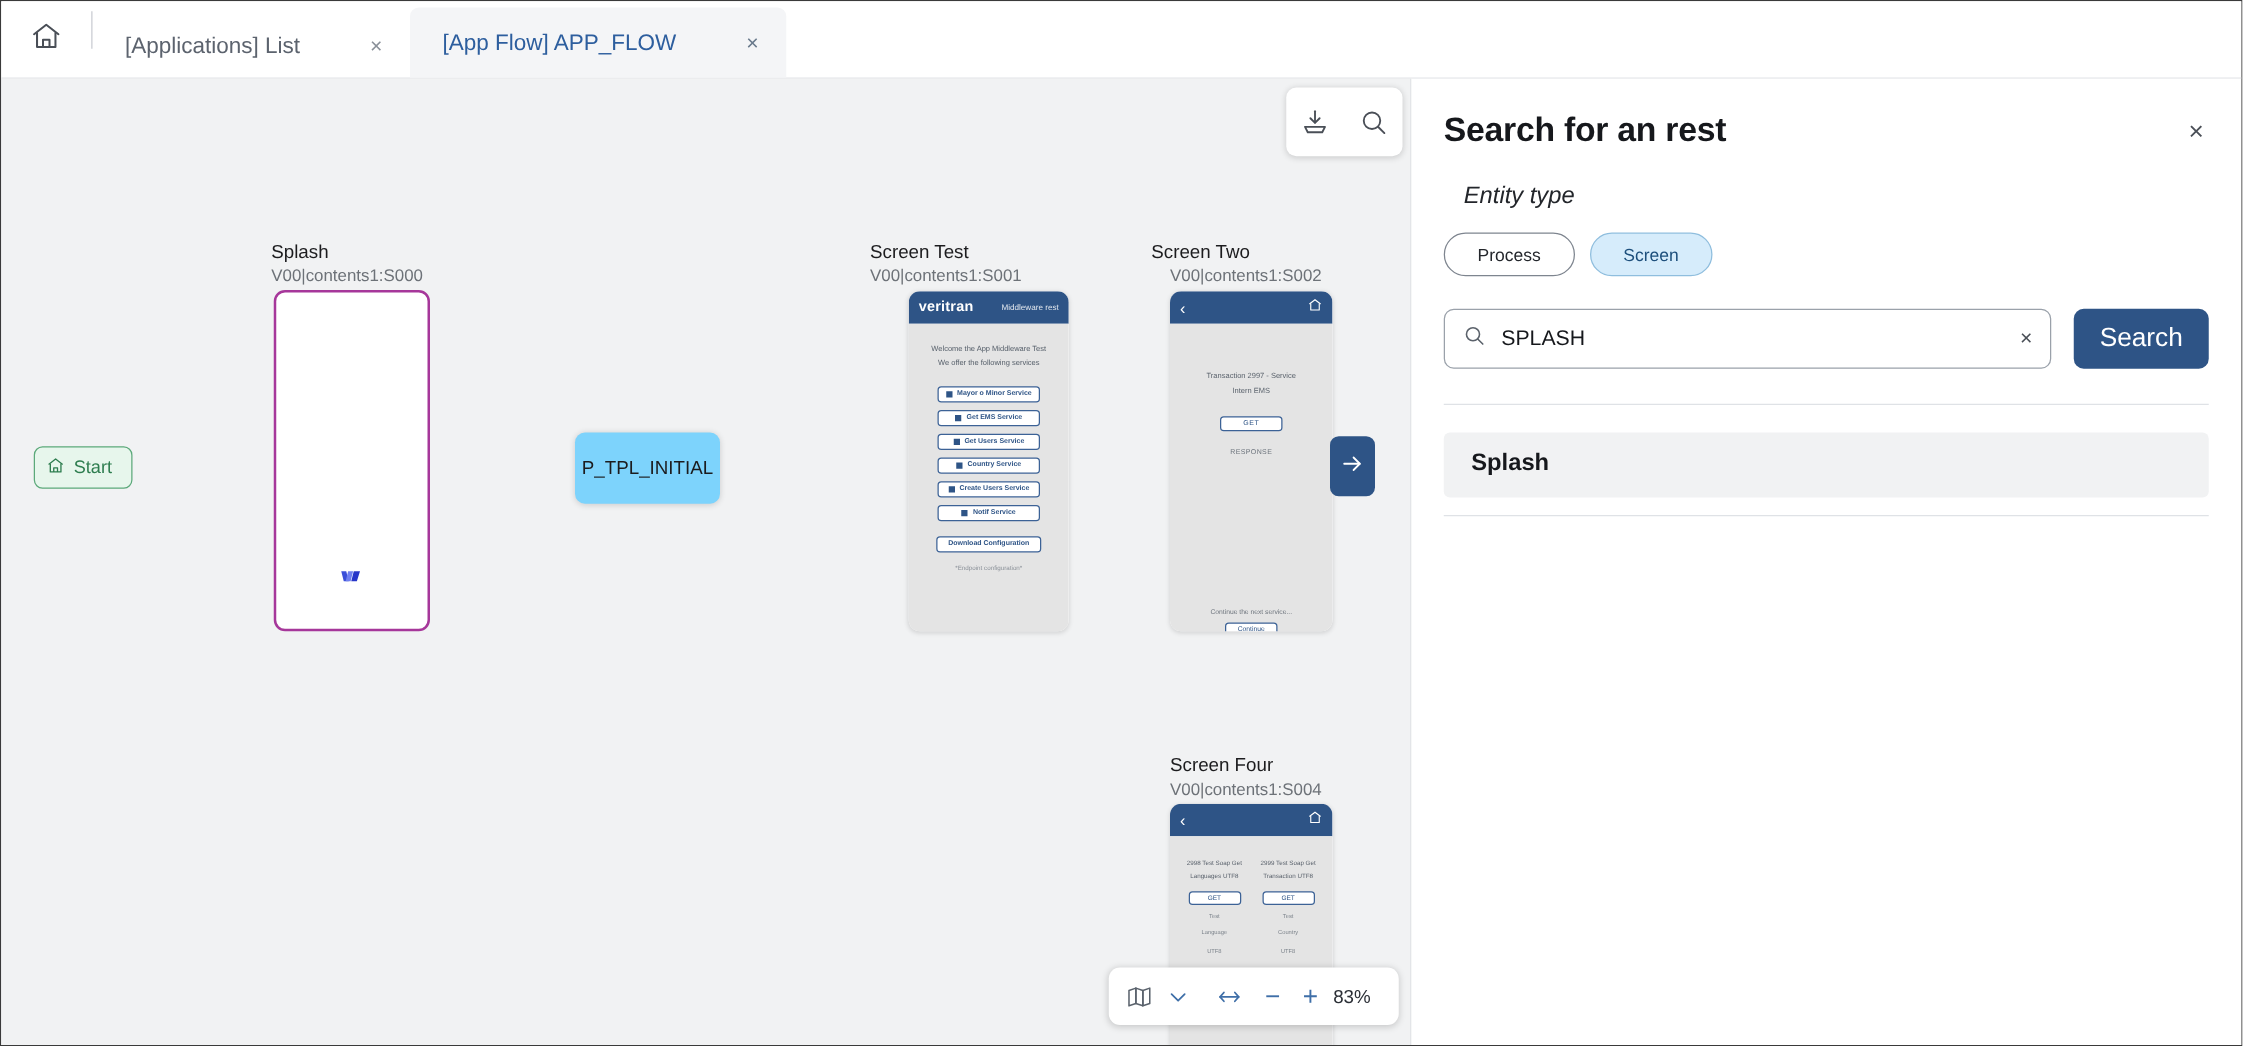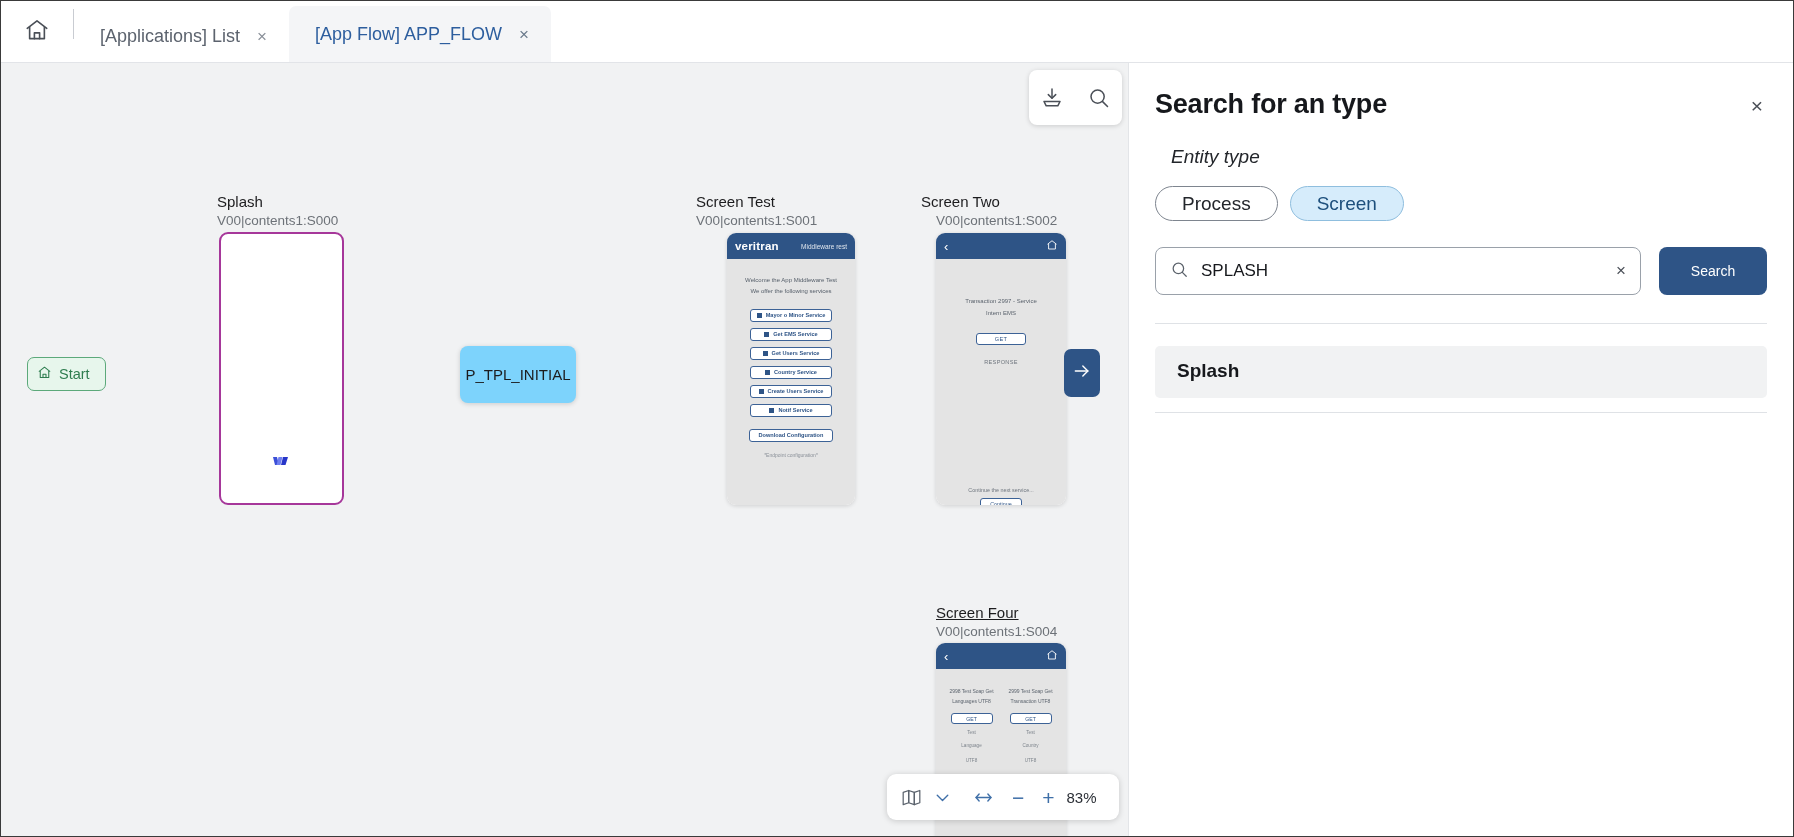--- a/index.html
+++ b/index.html
@@ -32,21 +32,21 @@
   }
   .home-btn svg { width: 26px; height: 26px; }
   .tab-sep {
     width: 1px; height: 30px; background: #c9ccd2;
     align-self: center; margin-bottom: 16px;
   }
   .tab {
     height: 52px;
     display: flex; align-items: center;
     padding: 0 22px 0 26px;
-    gap: 17px;
+    gap: 56px;
     font-size: 18px;
     color: #5c636e;
     cursor: pointer;
     border-top-left-radius: 7px; border-top-right-radius: 7px;
     position: relative;
     white-space: nowrap;
   }
   .tab.active {
     background: #f4f5f7;
     color: #2d5e9e;
@@ -242,39 +242,39 @@
     padding: 26px 30px 0 26px;
     display: flex; align-items: flex-start; justify-content: space-between;
   }
   .panel-title { font-size: 27px; color: #16181c; font-weight: bold; letter-spacing: -.2px; }
   .panel-close { font-size: 21px; color: #4a4f57; cursor: pointer; line-height: 1; margin-top: 6px; }
   .panel-sec-label { font-size: 19px; color: #23262b; padding: 26px 42px 0; font-style: italic; }
   .chips { display: flex; gap: 12px; padding: 18px 26px 0; }
   .chip {
     height: 35px; border-radius: 19px;
     display: flex; align-items: center; justify-content: center;
-    padding: 0 26px; font-size: 19px; cursor: pointer;
+    padding: 0 26px; font-size: 14px; cursor: pointer;
     border: 1px solid #7e858f; color: #23262b; background: #fff;
   }
   .chip.on { background: #d6ecfb; border-color: #8fbede; color: #1d4f7c; }
   .search-row { display: flex; gap: 18px; padding: 26px 26px 0; align-items: center; }
   .search-box {
     flex: 1; height: 48px; border: 1px solid #9aa1aa; border-radius: 8px;
     display: flex; align-items: center; gap: 12px; padding: 0 14px;
     background: #fff;
   }
   .search-box svg { width: 19px; height: 19px; color: #5b626b; flex: 0 0 auto; }
   .search-box input {
     flex: 1; border: 0; outline: 0; font-size: 17px; color: #16181c;
     font-family: "Liberation Sans", sans-serif; background: transparent;
   }
   .search-box .clr { font-size: 17px; color: #4a4f57; cursor: pointer; }
   .search-btn {
     width: 108px; height: 48px; background: #2e5486; border-radius: 8px;
-    color: #fff; font-size: 14px; display: flex; align-items: center; justify-content: center;
+    color: #fff; font-size: 21px; display: flex; align-items: center; justify-content: center;
     cursor: pointer; border: 0;
     font-family: "Liberation Sans", sans-serif;
   }
   .panel-div { height: 1px; background: #dfe2e6; margin: 28px 26px 0; }
   .results { padding: 22px 26px 0; }
   .result-item {
     background: #f1f2f3; border-radius: 5px;
     padding: 14px 0 16px 22px; cursor: pointer;
   }
   .result-name { font-size: 19px; color: #16181c; font-weight: bold; }
@@ -446,21 +446,21 @@
           <div class="resp">RESPONSE</div>
           <div style="position:absolute; left:0; right:0; bottom:22px;">
             <div class="cont-txt">Continue the next service...</div>
             <div class="cont-btn">
               <span>Continue</span>
             </div>
           </div>
         </div>
       </div>
 
-      <div class="node-label" style="left:935px; top:541px;text-decoration:underline;">Screen Four</div>
+      <div class="node-label" style="left:935px; top:541px;">Screen Four</div>
       <div class="node-sub" style="left:935px; top:561px;">V00|contents1:S004</div>
       <div class="phone plain" style="left:935px; top:580px; width:130px; height:260px;">
         <div class="ph-bar">
           <span class="chev-back">‹</span>
           <span class="home-mini">
             <svg viewBox="0 0 24 24" fill="none" stroke="#ffffff" stroke-width="1.8" stroke-linejoin="round">
               <path d="M3 10.5 12 3.5l9 7"></path>
                 <path d="M5.2 9.6V20h13.6V9.6"></path>
             </svg>
           </span>
@@ -521,21 +521,21 @@
           </svg>
         </span>
         <span class="zi" style="margin-left:8px;font-size:21px;color:#3f6fa8;line-height:1">−</span>
         <span class="zi" style="margin-left:8px;font-size:21px;color:#3f6fa8;line-height:1">+</span>
         <span class="pct">83%</span>
       </div>
     </div>
 
     <div class="panel">
       <div class="panel-head">
-        <div class="panel-title">Search for an type</div>
+        <div class="panel-title">Search for an rest</div>
         <div class="panel-close">×</div>
       </div>
 
       <div class="panel-sec-label">Entity type</div>
 
       <div class="chips">
         <div class="chip">Process</div>
         <div class="chip on">Screen</div>
       </div>
 

